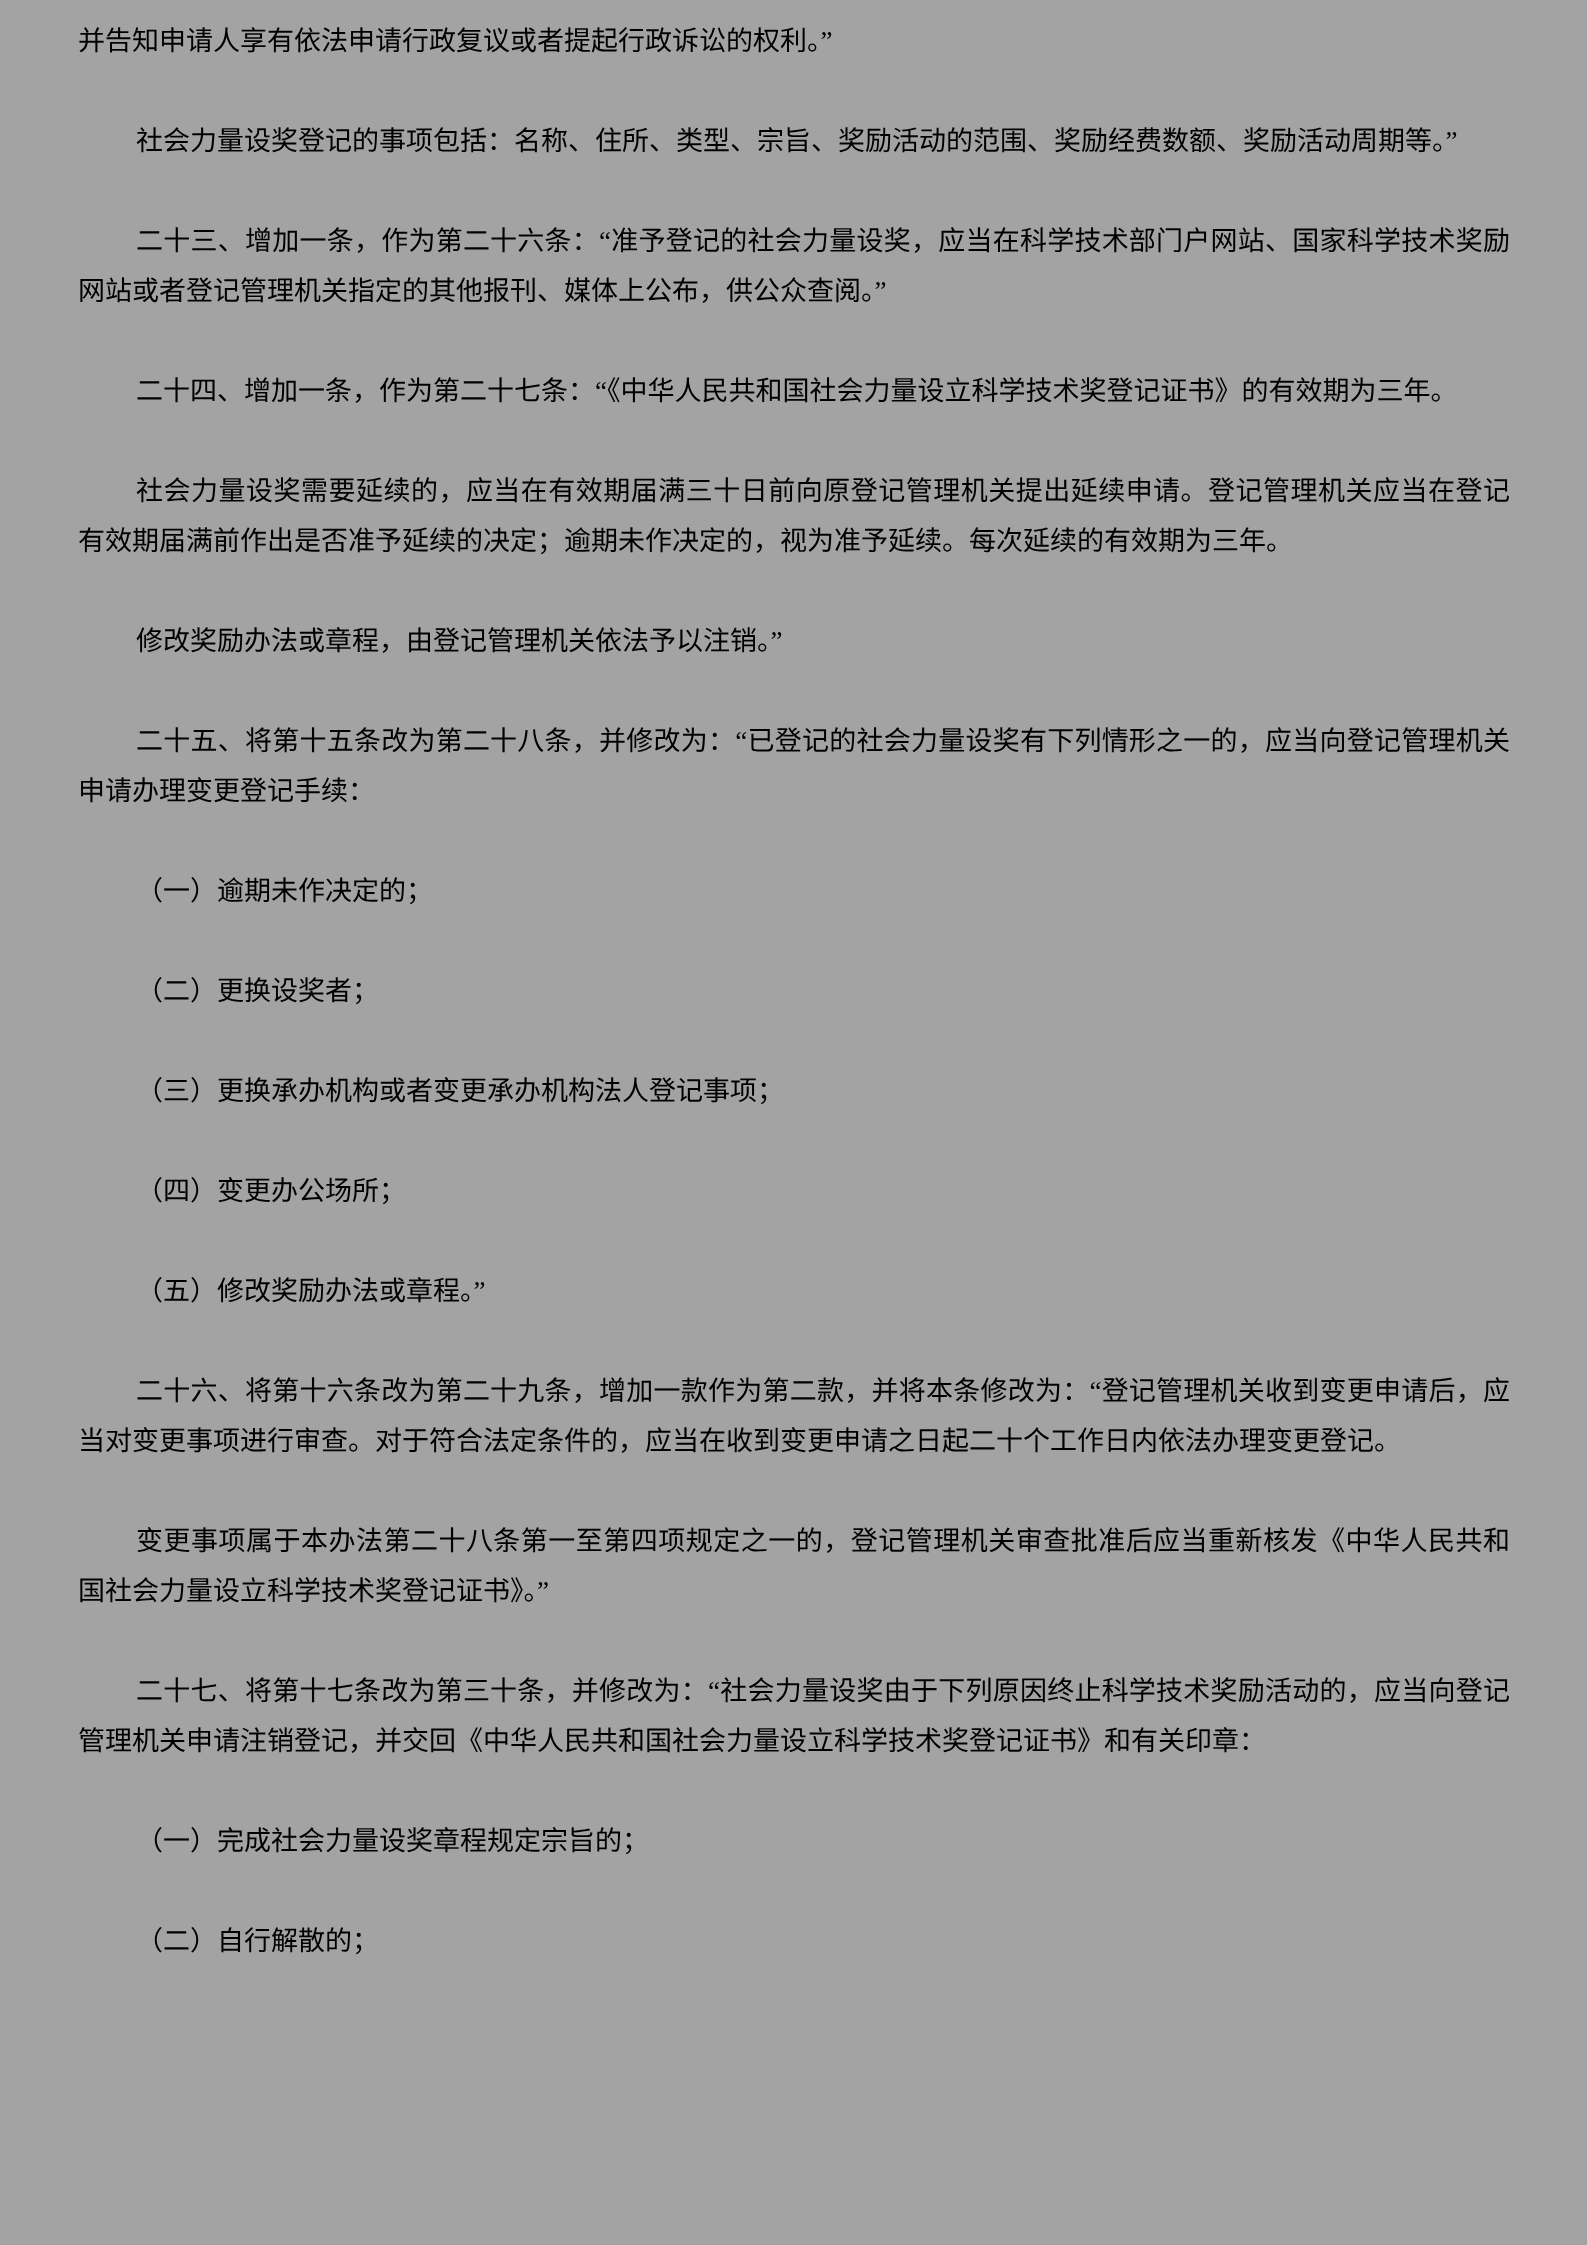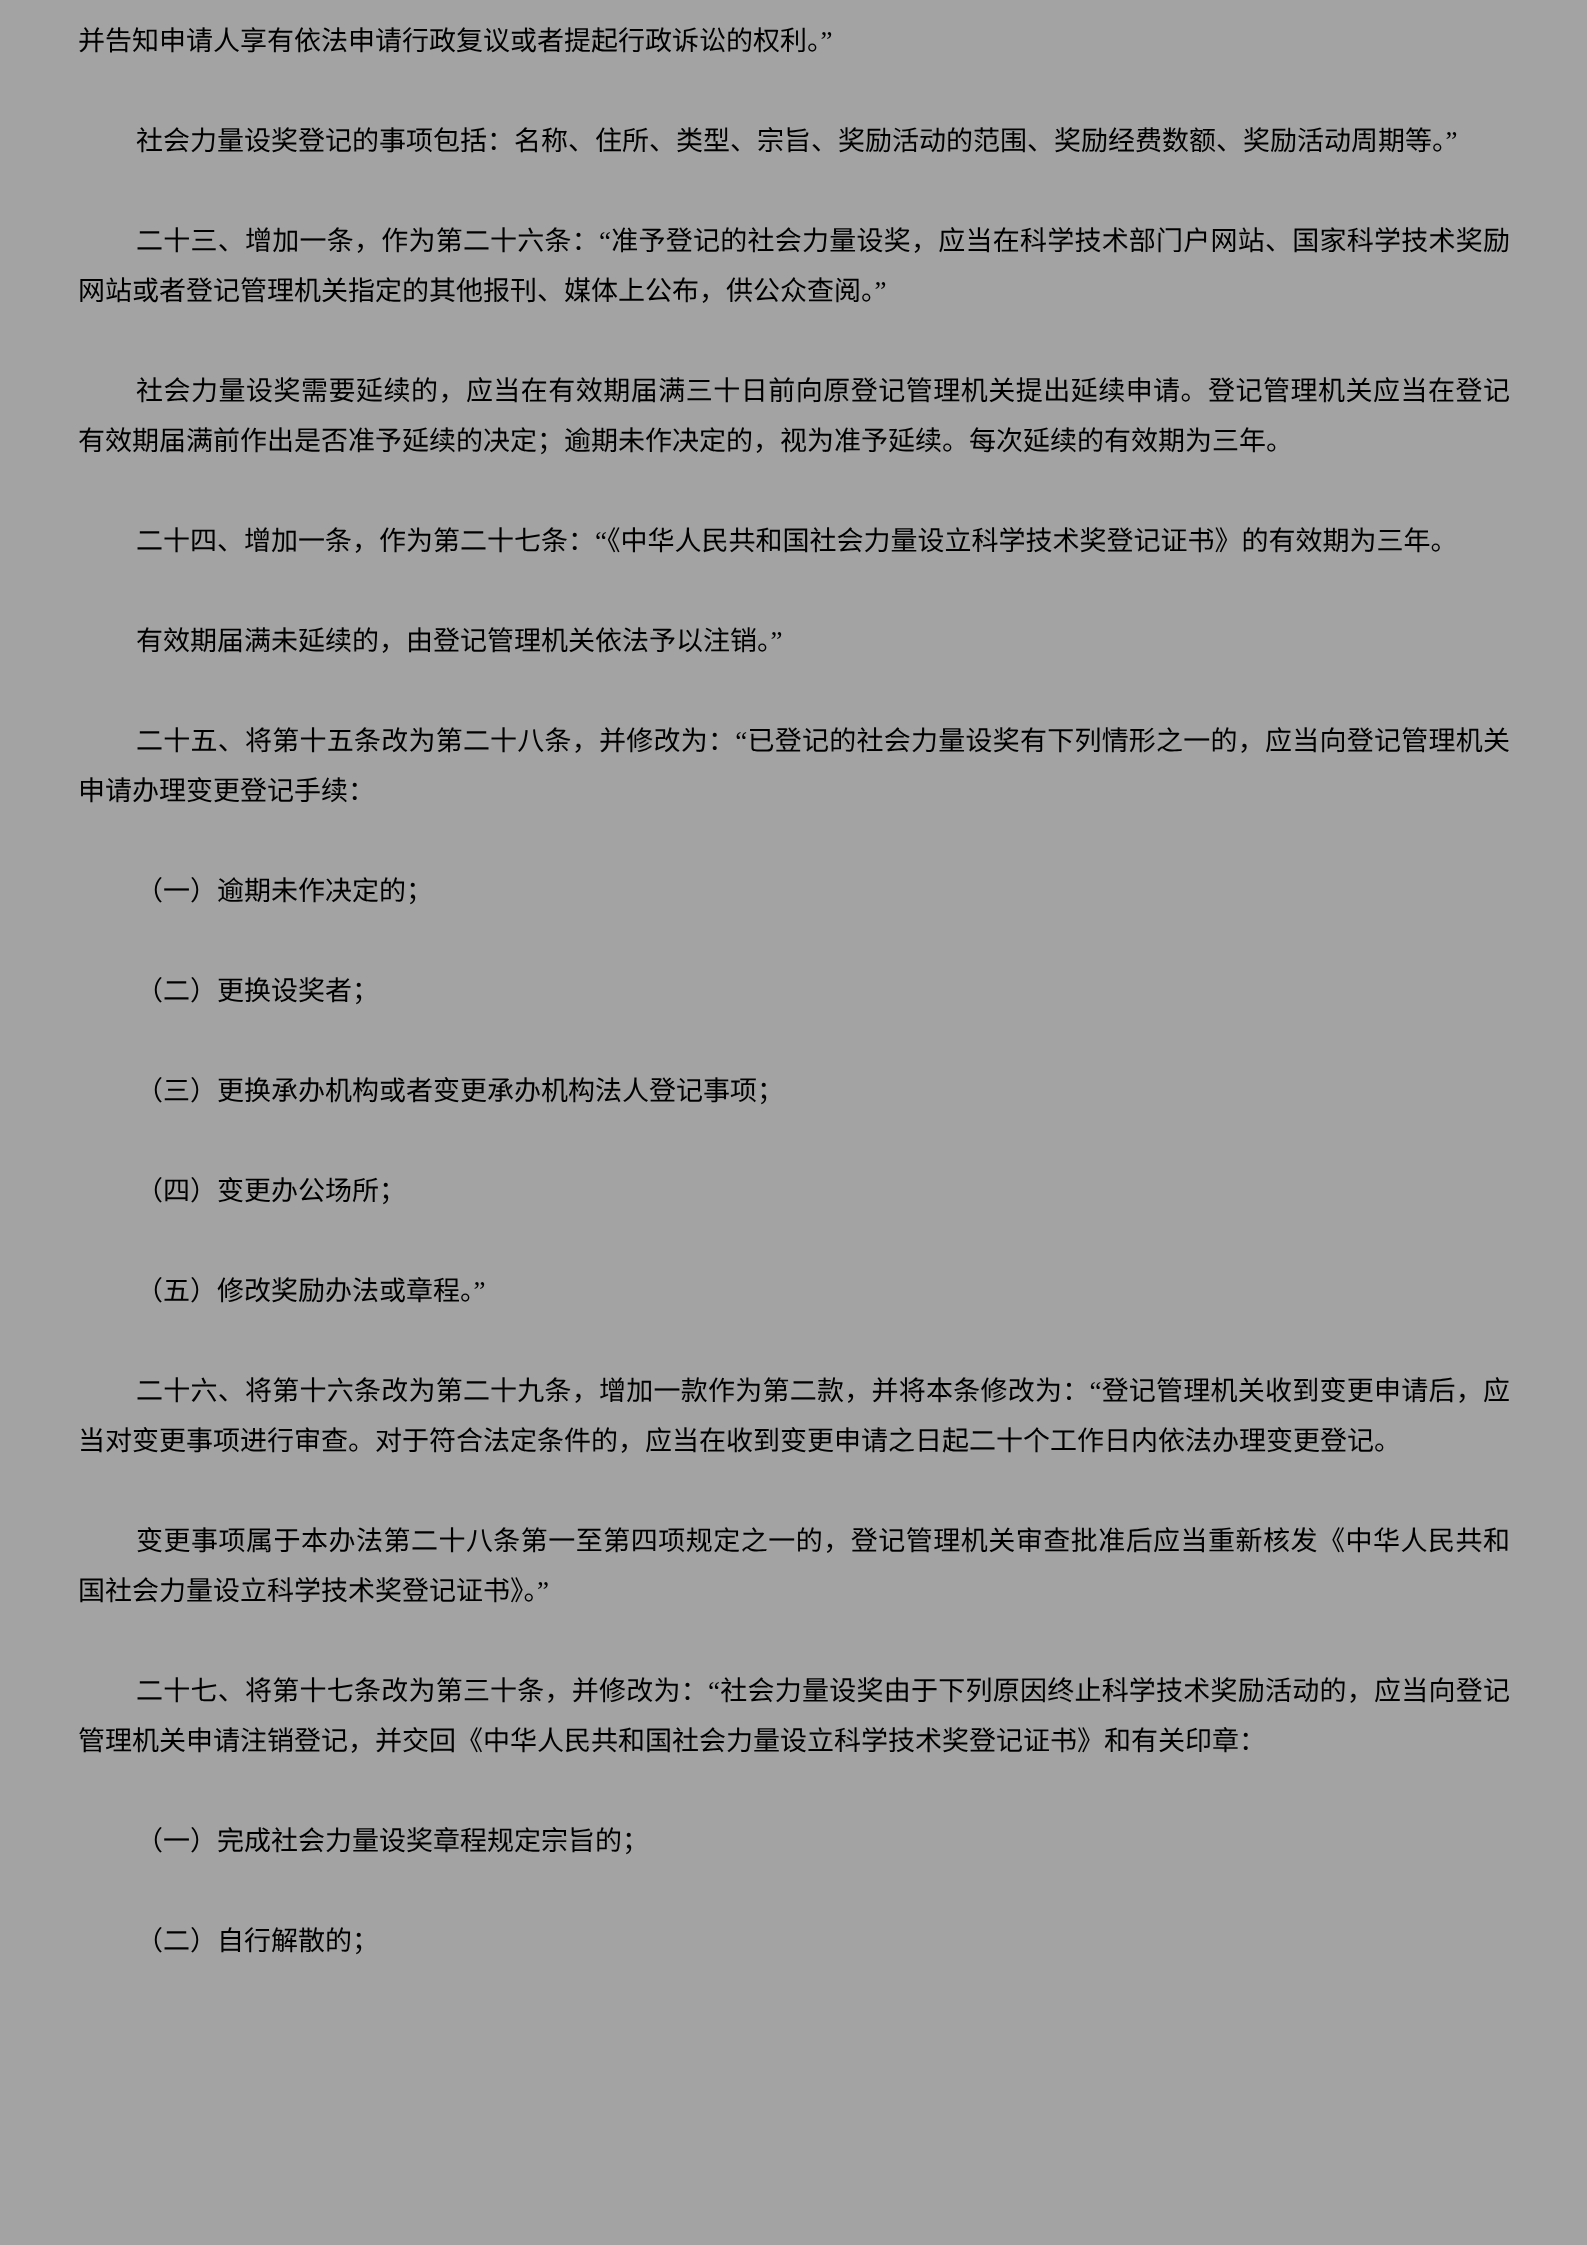--- a/index.html
+++ b/index.html
@@ -37,23 +37,23 @@
   }
 </style>
 </head>
 <body>
 
 <div class="doc-page">
   <div id="doc-body">
       <p class="doc-par">并告知申请人享有依法申请行政复议或者提起行政诉讼的权利。”</p>
       <p class="doc-par indent">社会力量设奖登记的事项包括：名称、住所、类型、宗旨、奖励活动的范围、奖励经费数额、奖励活动周期等。”</p>
       <p class="doc-par indent">二十三、增加一条，作为第二十六条：“准予登记的社会力量设奖，应当在科学技术部门户网站、国家科学技术奖励网站或者登记管理机关指定的其他报刊、媒体上公布，供公众查阅。”</p>
+      <p class="doc-par indent">二十四、增加一条，作为第二十七条：“《中华人民共和国社会力量设立科学技术奖登记证书》的有效期为三年。</p>
       <p class="doc-par indent">社会力量设奖需要延续的，应当在有效期届满三十日前向原登记管理机关提出延续申请。登记管理机关应当在登记有效期届满前作出是否准予延续的决定；逾期未作决定的，视为准予延续。每次延续的有效期为三年。</p>
-      <p class="doc-par indent">二十四、增加一条，作为第二十七条：“《中华人民共和国社会力量设立科学技术奖登记证书》的有效期为三年。</p>
-      <p class="doc-par indent">有效期届满未延续的，由登记管理机关依法予以注销。”</p>
+      <p class="doc-par indent">修改奖励办法或章程，由登记管理机关依法予以注销。”</p>
       <p class="doc-par indent">二十五、将第十五条改为第二十八条，并修改为：“已登记的社会力量设奖有下列情形之一的，应当向登记管理机关申请办理变更登记手续：</p>
       <p class="doc-par indent">（一）逾期未作决定的；</p>
       <p class="doc-par indent">（二）更换设奖者；</p>
       <p class="doc-par indent">（三）更换承办机构或者变更承办机构法人登记事项；</p>
       <p class="doc-par indent">（四）变更办公场所；</p>
       <p class="doc-par indent">（五）修改奖励办法或章程。”</p>
       <p class="doc-par indent">二十六、将第十六条改为第二十九条，增加一款作为第二款，并将本条修改为：“登记管理机关收到变更申请后，应当对变更事项进行审查。对于符合法定条件的，应当在收到变更申请之日起二十个工作日内依法办理变更登记。</p>
       <p class="doc-par indent">变更事项属于本办法第二十八条第一至第四项规定之一的，登记管理机关审查批准后应当重新核发《中华人民共和国社会力量设立科学技术奖登记证书》。”</p>
       <p class="doc-par indent">二十七、将第十七条改为第三十条，并修改为：“社会力量设奖由于下列原因终止科学技术奖励活动的，应当向登记管理机关申请注销登记，并交回《中华人民共和国社会力量设立科学技术奖登记证书》和有关印章：</p>
       <p class="doc-par indent">（一）完成社会力量设奖章程规定宗旨的；</p>

